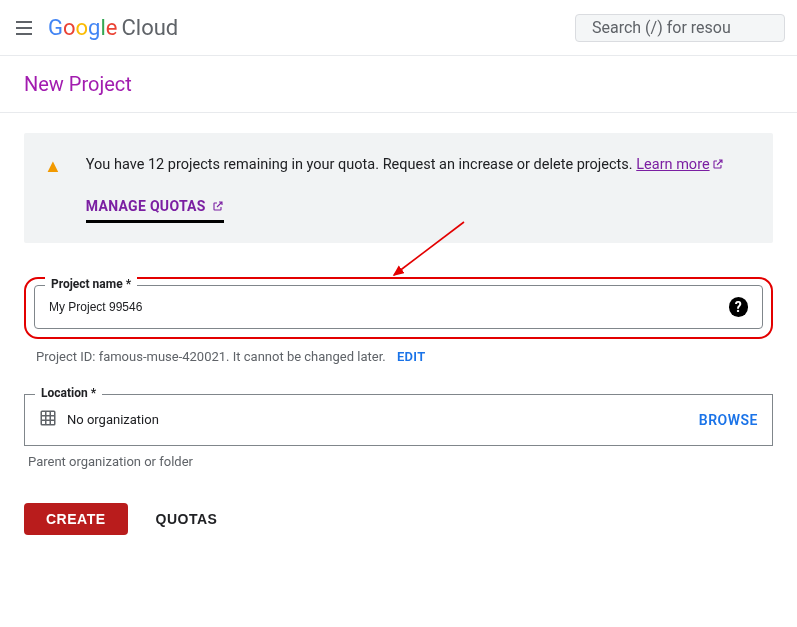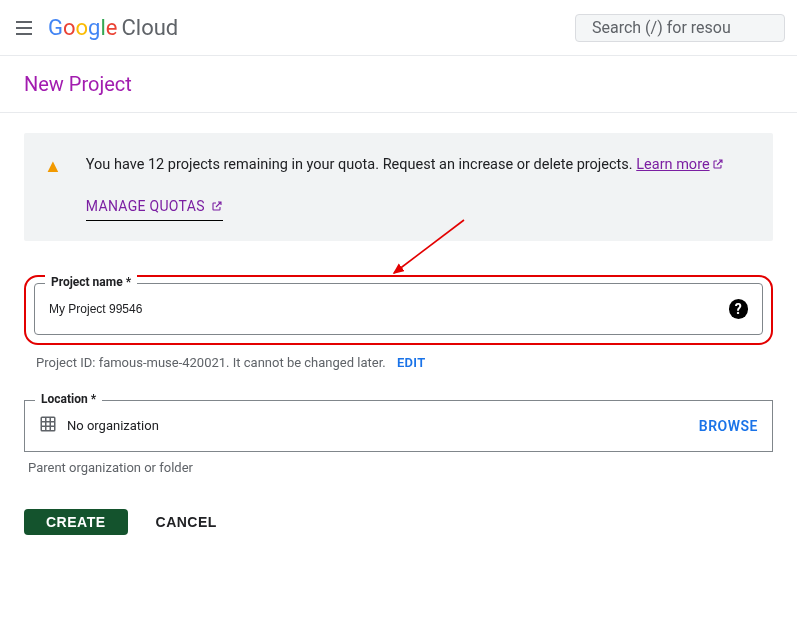--- a/index.html
+++ b/index.html
@@ -96,42 +96,42 @@
     .ext-icon {
       display: inline-block;
       margin-left: 2px;
       font-size: 13px;
       vertical-align: -1px;
     }
     .manage-link {
       display: inline-block;
       margin-top: 18px;
       color: #7b1fa2;
-      font-weight: 400;
+      font-weight: 700;
       font-size: 14px;
       letter-spacing: 0.3px;
-      border-bottom: 1px solid #000000;
+      border-bottom: 3px solid #000000;
       padding-bottom: 1px;
       cursor: pointer;
     }
     .form-group {
       position: relative;
       margin-top: 34px;
     }
     .highlight-wrap {
       border: 2px solid #e30000;
       border-radius: 14px;
       padding: 6px 8px 8px 8px;
       position: relative;
     }
     .outlined-field {
       position: relative;
       border: 1px solid #80868b;
       border-radius: 4px;
-      height: 52px;
+      height: 44px;
       display: flex;
       align-items: center;
       padding: 0 14px;
     }
     .outlined-field .floating-label {
       position: absolute;
       top: -9px;
       left: 10px;
       background: #fff;
       padding: 0 6px;
@@ -217,25 +217,25 @@
       color: #5f6368;
       padding-left: 4px;
     }
     .actions {
       margin-top: 34px;
       display: flex;
       gap: 28px;
       align-items: center;
     }
     .btn-primary {
-      background: #14532d;
+      background: #b91c1c;
       color: #fff;
       border: none;
       border-radius: 4px;
-      height: 26px;
+      height: 32px;
       padding: 0 22px;
       font-size: 14px;
       font-weight: 600;
       letter-spacing: 0.5px;
       cursor: pointer;
     }
     .btn-flat {
       background: none;
       border: none;
       color: #202124;
@@ -334,16 +334,16 @@
           </svg>
       </span>
       <span class="location-value">No organization</span>
       <a class="browse-btn">BROWSE</a>
     </div>
     <div class="helper-text">Parent organization or folder</div>
   </div>
 
   <div class="actions">
     <button class="btn-primary">CREATE</button>
-    <button class="btn-flat">CANCEL</button>
+    <button class="btn-flat">QUOTAS</button>
   </div>
 
 </div>
 
 </body></html>

